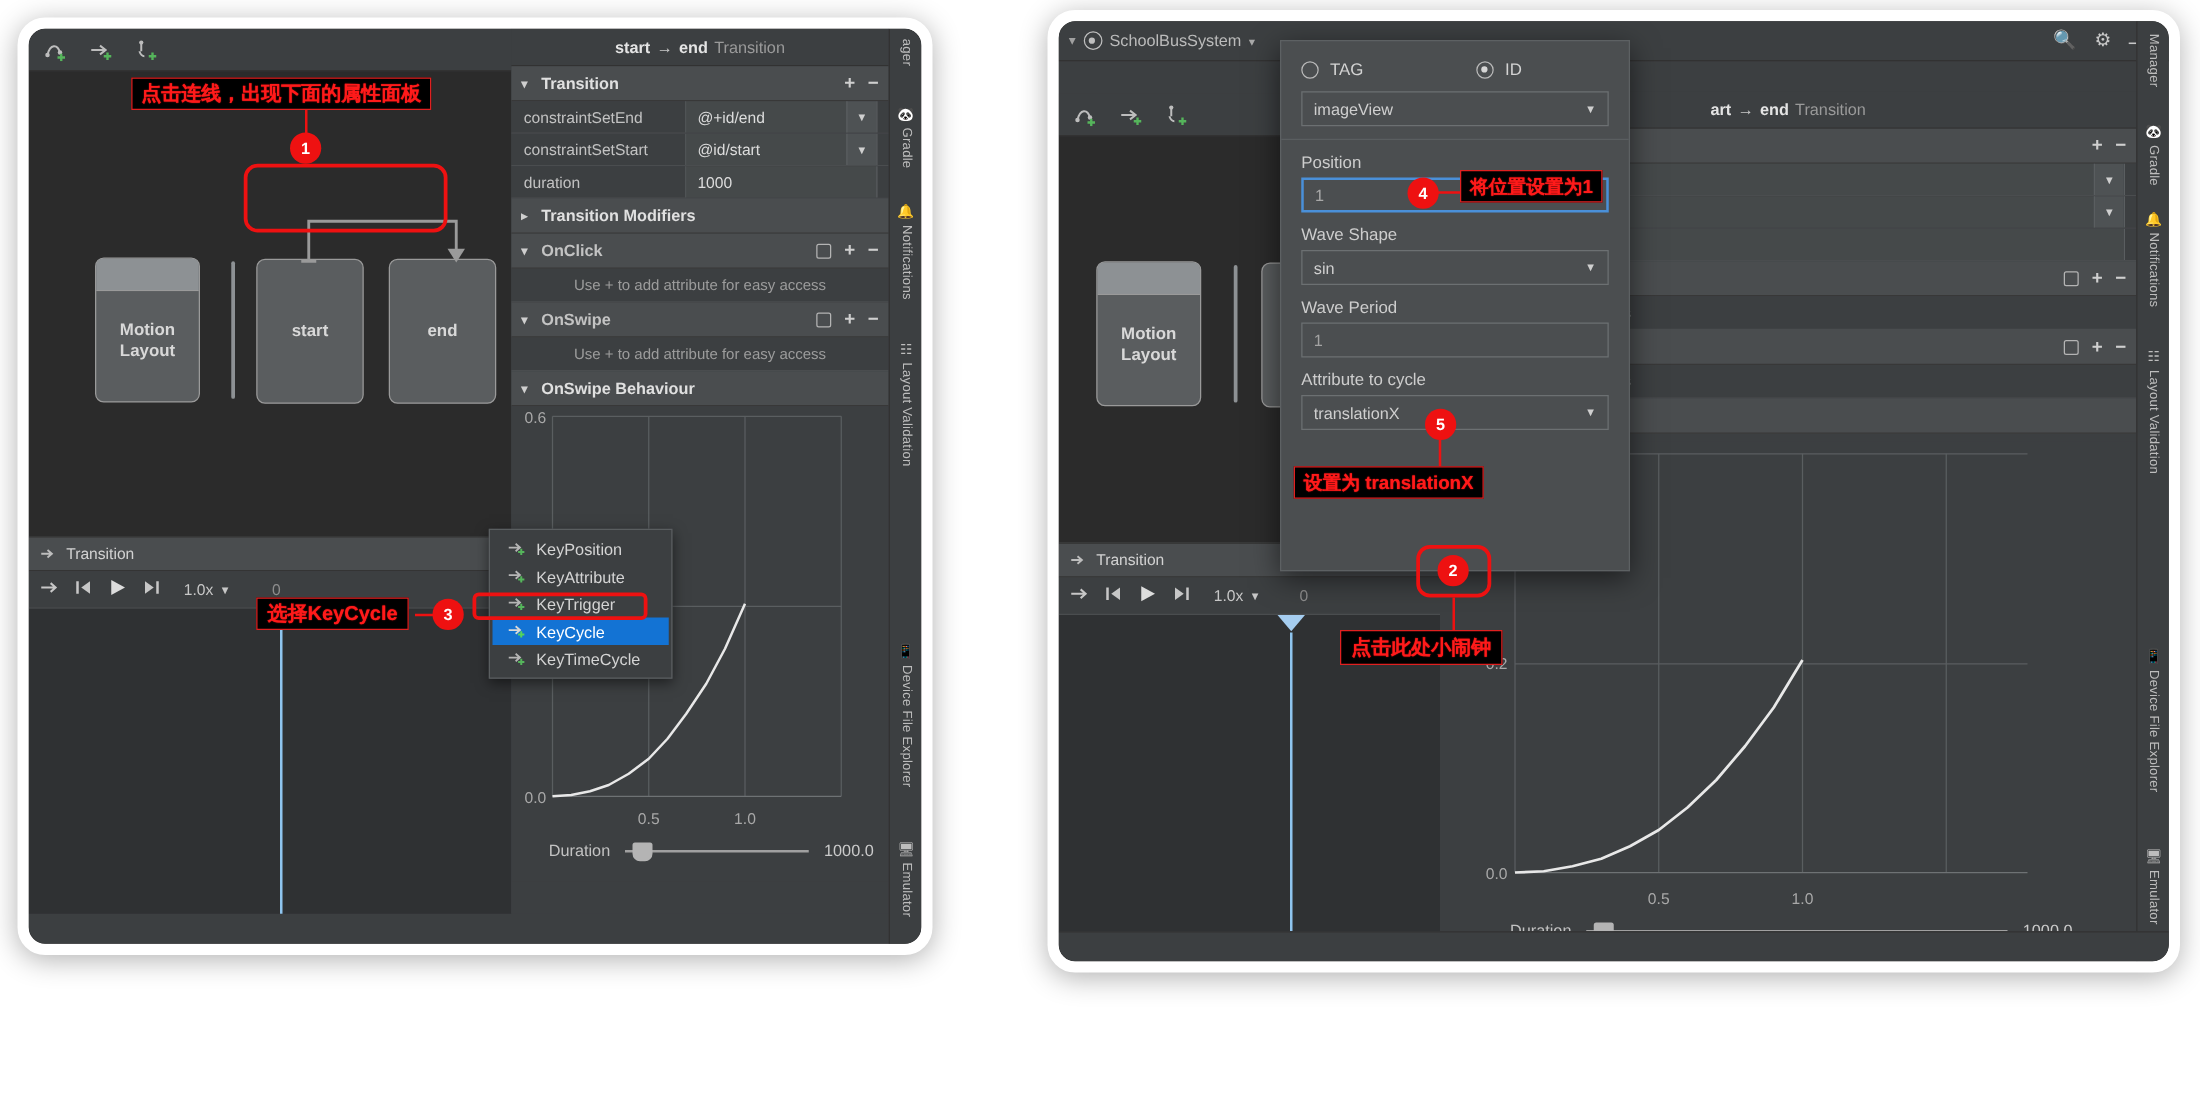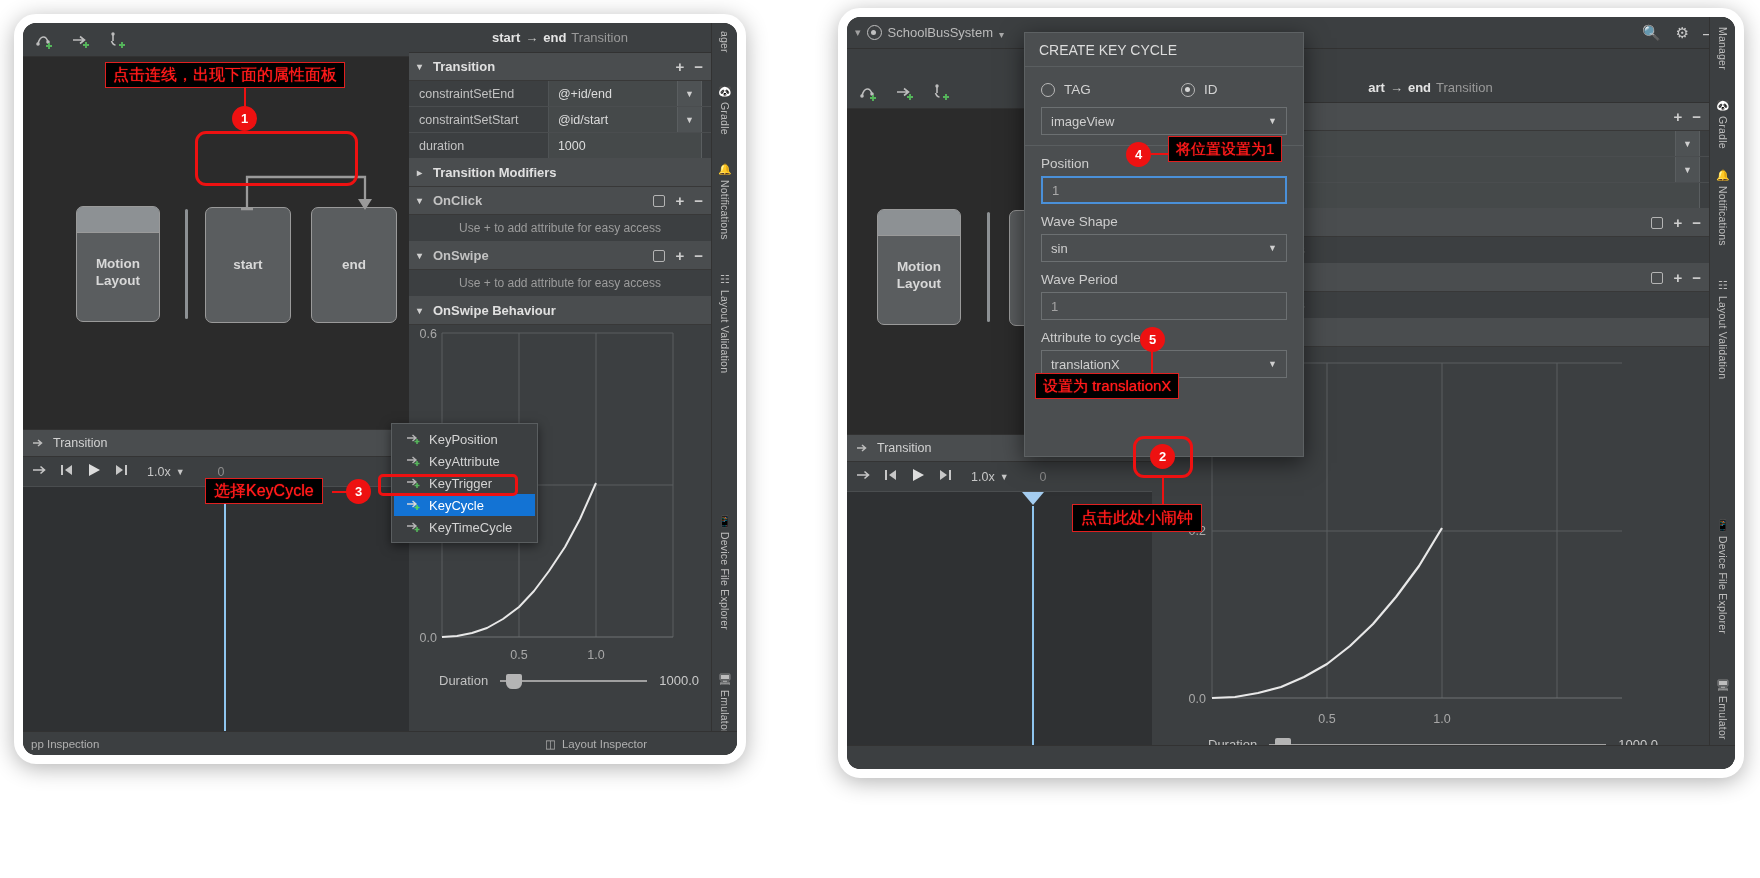--- a/index.html
+++ b/index.html
@@ -195,21 +195,21 @@
   .dlg-sep { height:1px; background:#5a5e60; margin:10px -16px 4px -16px;}
   .dlg-btn {
     height:28px; background:#55595b; border:1px solid #6c7072;
     display:flex; align-items:center; justify-content:center;
     color:#dcdcdc; font-size:13.5px; margin-top:12px;
   }
 
   
   .ann-box {
     position:absolute; border:1.5px solid #e02020; background:#000000;
-    color:#ff1a1a; font-weight:normal; display:flex; align-items:center;
+    color:#ff1a1a; font-weight:bold; display:flex; align-items:center;
     justify-content:center; z-index:60; white-space:nowrap;
     text-shadow: 0 0 1px #ff1a1a;
   }
   .ann-rect {
     position:absolute; border:3px solid #ee1111; border-radius:11px; z-index:55;
   }
   .badge {
     position:absolute; background:#ee1111; color:#ffffff; border-radius:50%;
     display:flex; align-items:center; justify-content:center;
     font-size:13px; font-weight:bold; z-index:65;
@@ -433,27 +433,20 @@
       <div class="vtab" style="top:492px;">
         <span class="gi">📱</span>
         <span class="lbl">Device File Explorer</span>
       </div>
       <div class="vtab" style="top:650px;">
         <span class="gi">🖥</span>
         <span class="lbl">Emulator</span>
       </div>
     </div>
 
-    <div class="statusbar">
-      <span style="padding-left:8px;">pp Inspection</span>
-      <span style="margin-left:auto; padding-right:90px; display:flex; align-items:center; gap:6px;">
-        <span>◫</span>
-        <span>Layout Inspector</span>
-      </span>
-    </div>
 
     <div class="ctxmenu" style="left:368px; top:400px; width:147px;">
       <div class="ctxitem">
         <svg width="15" height="12" viewBox="0 0 15 12">
           <path d="M1 5 h8 M6.5 2 L10 5 L6.5 8" stroke="#b6b6b6" stroke-width="1.4" fill="none"></path>
           <path d="M11 6 v5 M8.5 8.5 h5" stroke="#55b55b" stroke-width="1.6"></path>
         </svg>
         <span>KeyPosition</span>
       </div>
       <div class="ctxitem">
@@ -698,21 +691,20 @@
       </div>
       <div class="vtab" style="top:662px;">
         <span class="gi">🖥</span>
         <span class="lbl">Emulator</span>
       </div>
     </div>
 
     <div class="statusbar"></div>
 
     <div class="dialog" style="left:177px; top:15px; width:280px; height:425px;">
-      <div class="dlg-title">CREATE KEY CYCLE</div>
       <div class="dlg-body">
         <div class="radio-row">
           <span class="radio" style="width:140px;">
             <span class="rdot"></span>
             <span>TAG</span>
           </span>
           <span class="radio">
             <span class="rdot on"></span>
             <span>ID</span>
           </span>

